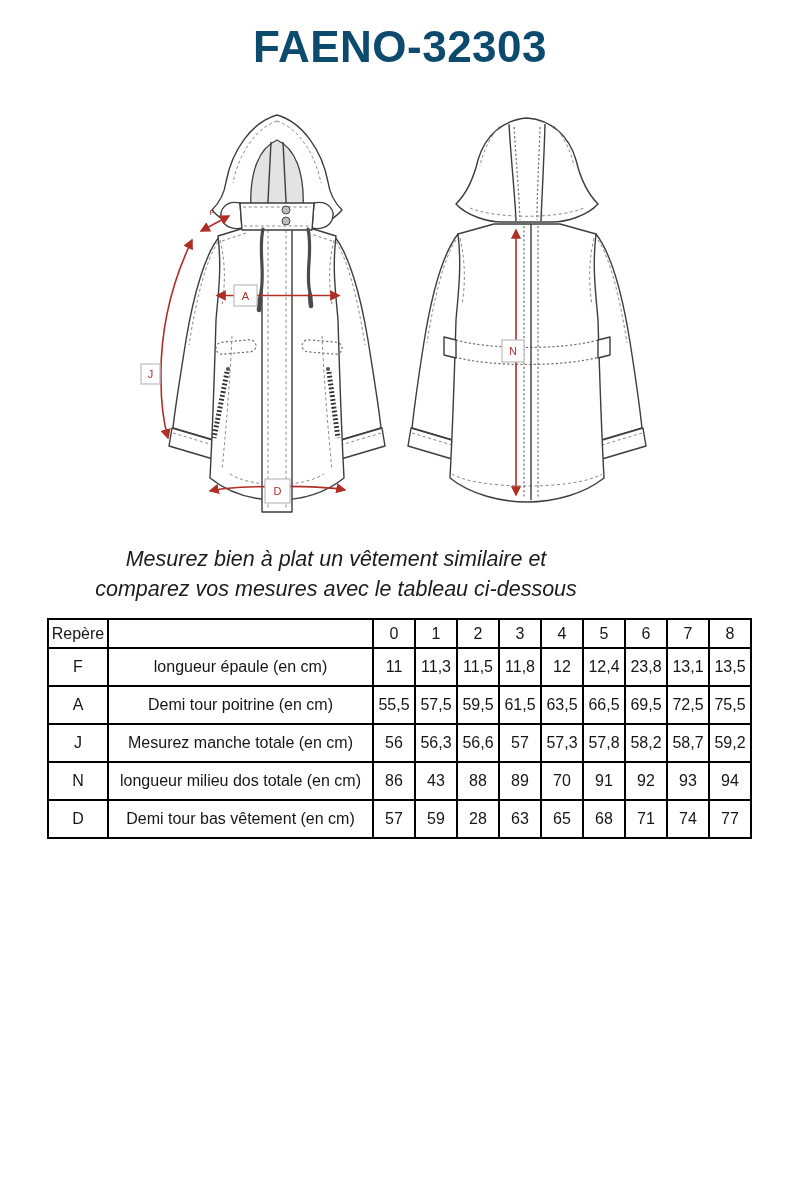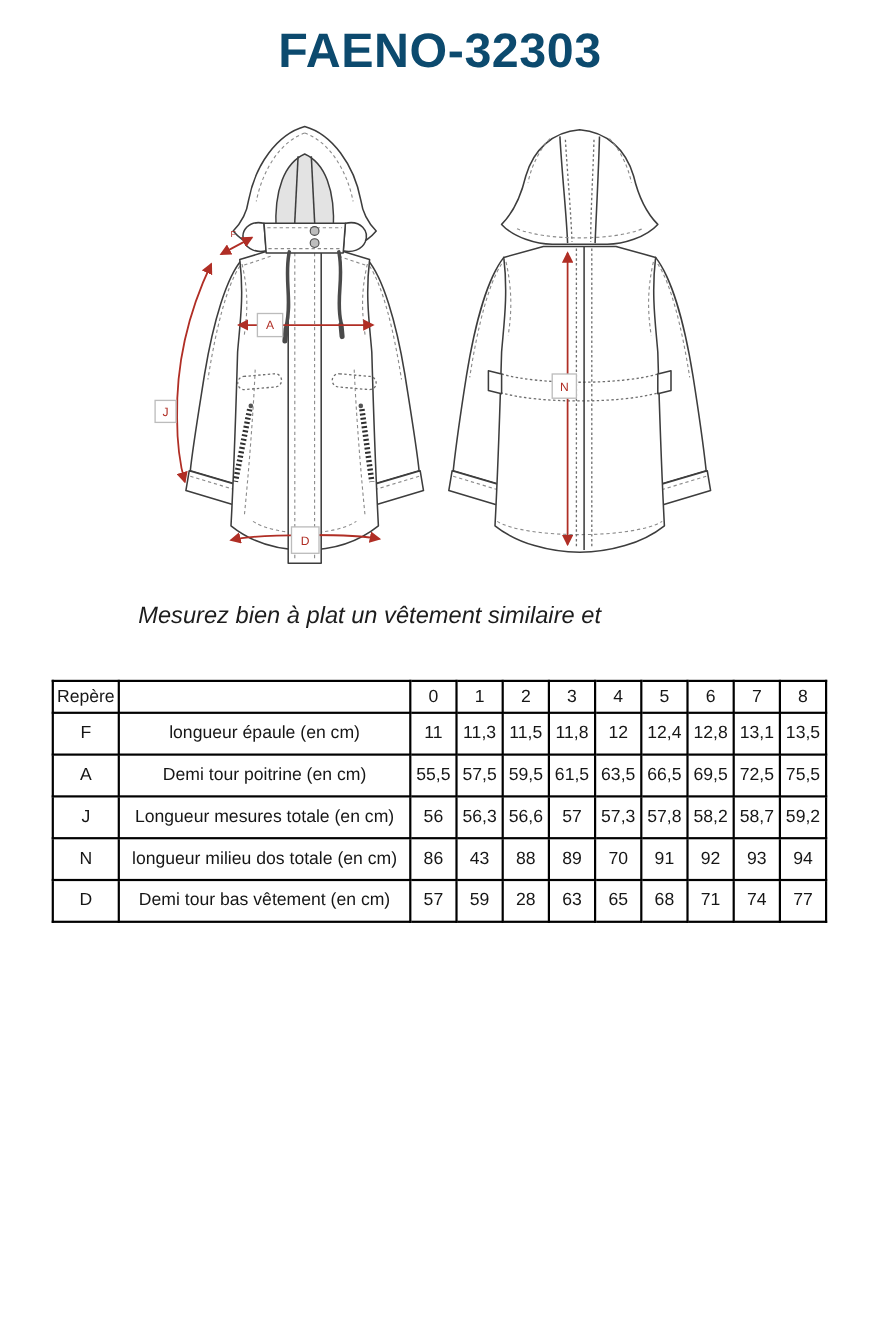--- a/index.html
+++ b/index.html
@@ -177,20 +177,21 @@
 
   <g>
     <path class="redln" d="M516,230 L516,495" marker-start="url(#arrowR)" marker-end="url(#arrowR)"></path>
     <rect class="lblbox" x="502" y="340" width="22" height="22"></rect>
     <text class="lbltxt" x="513" y="355">N</text>
   </g>
 </svg>
 
 <div class="instruction">
   <div>Mesurez bien à plat un vêtement similaire et</div>
+  <div>comparez vos mesures avec le tableau ci-dessous</div>
 </div>
 
 <table class="sizes">
   <colgroup>
     <col style="width:60px">
       <col style="width:265px">
     <col style="width:42px">
       <col style="width:42px">
       <col style="width:42px">
     <col style="width:42px">
@@ -218,40 +219,40 @@
   <tbody>
       <tr>
         <td>F</td>
         <td>longueur épaule (en cm)</td>
         <td>11</td>
         <td>11,3</td>
         <td>11,5</td>
         <td>11,8</td>
         <td>12</td>
         <td>12,4</td>
-        <td>12,8</td>
+        <td>23,8</td>
         <td>13,1</td>
         <td>13,5</td>
       </tr>
       <tr>
         <td>A</td>
         <td>Demi tour poitrine (en cm)</td>
         <td>55,5</td>
         <td>57,5</td>
         <td>59,5</td>
         <td>61,5</td>
         <td>63,5</td>
         <td>66,5</td>
         <td>69,5</td>
         <td>72,5</td>
         <td>75,5</td>
       </tr>
       <tr>
         <td>J</td>
-        <td>Longueur mesures totale (en cm)</td>
+        <td>Mesurez manche totale (en cm)</td>
         <td>56</td>
         <td>56,3</td>
         <td>56,6</td>
         <td>57</td>
         <td>57,3</td>
         <td>57,8</td>
         <td>58,2</td>
         <td>58,7</td>
         <td>59,2</td>
       </tr>

